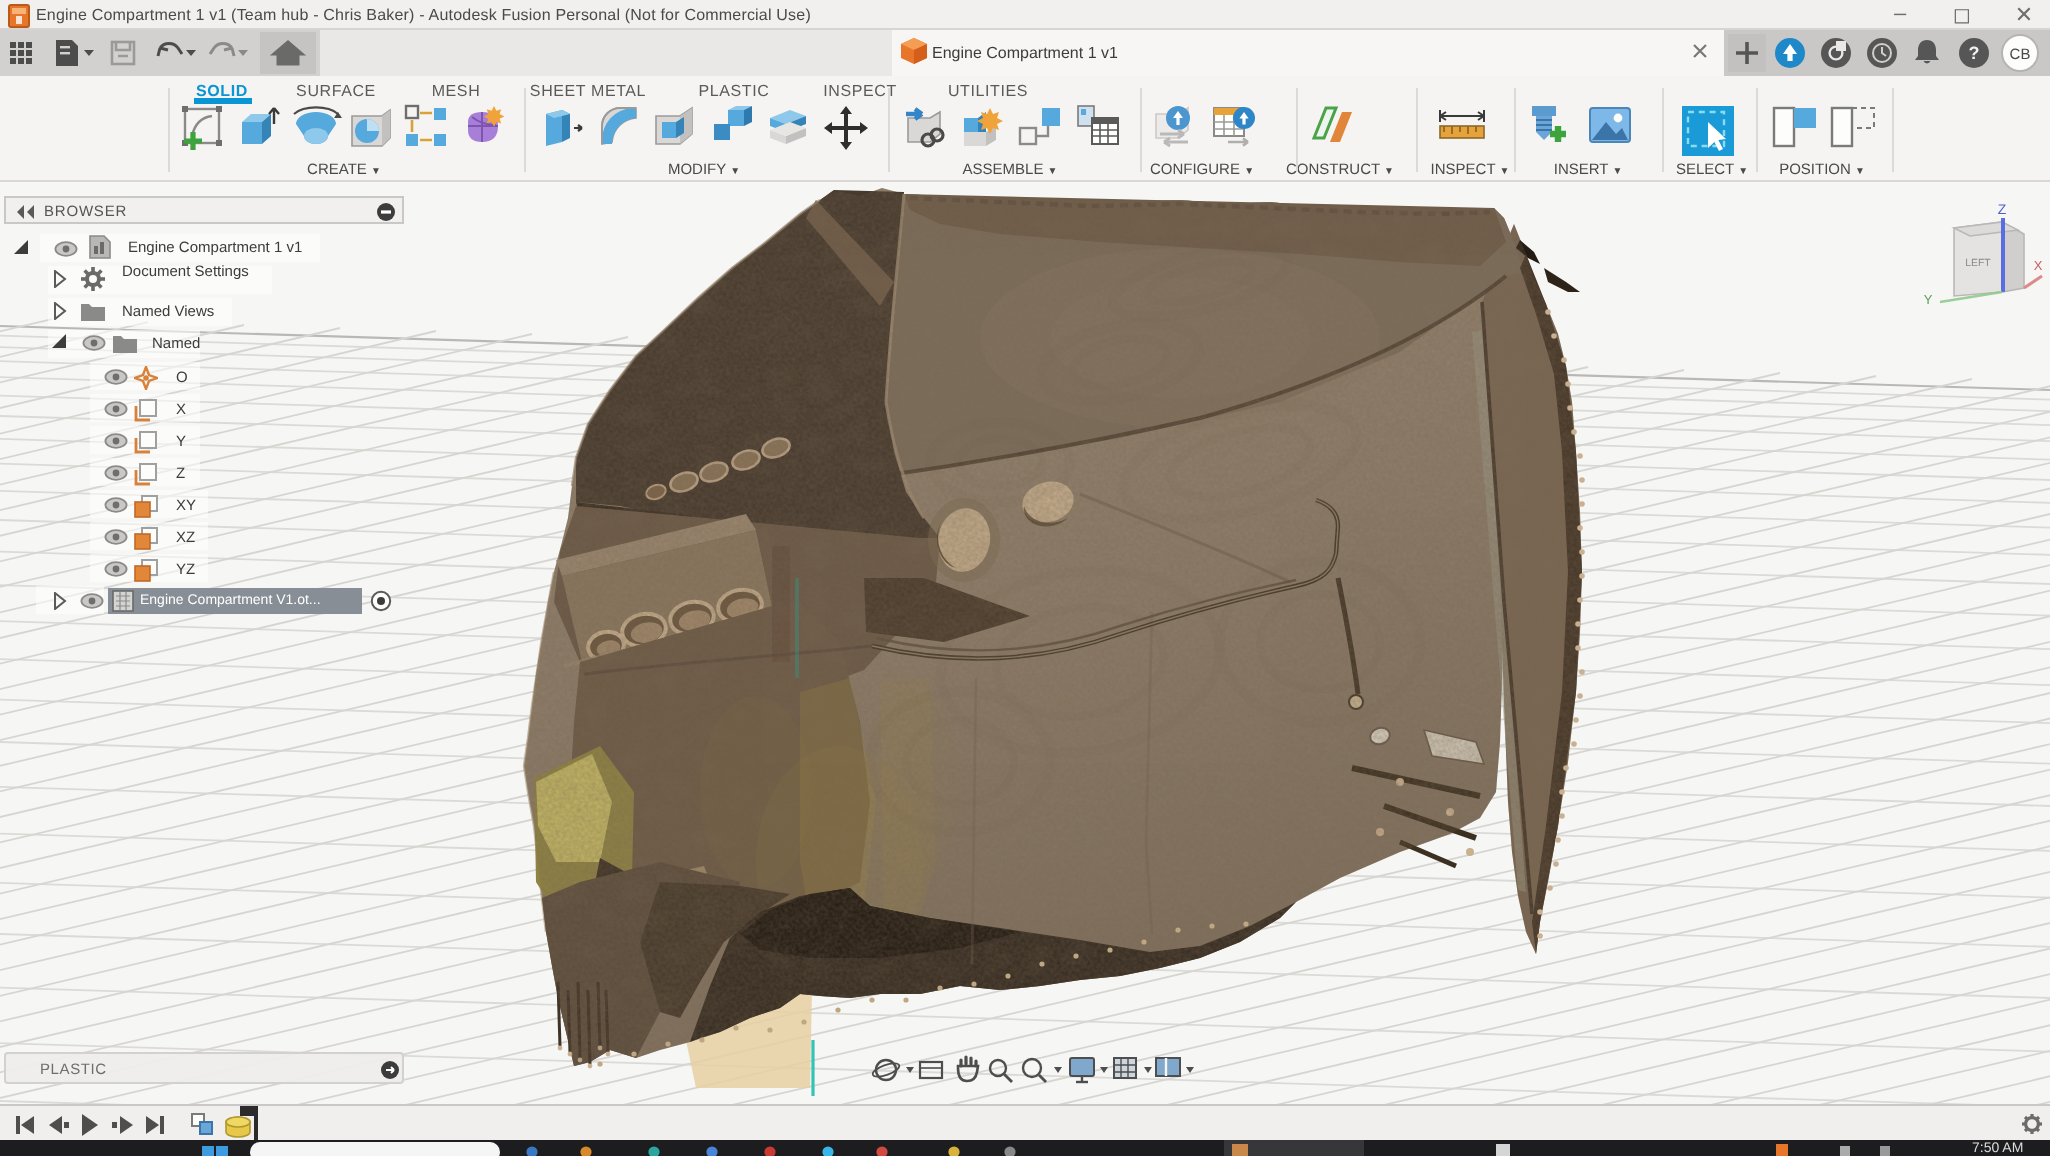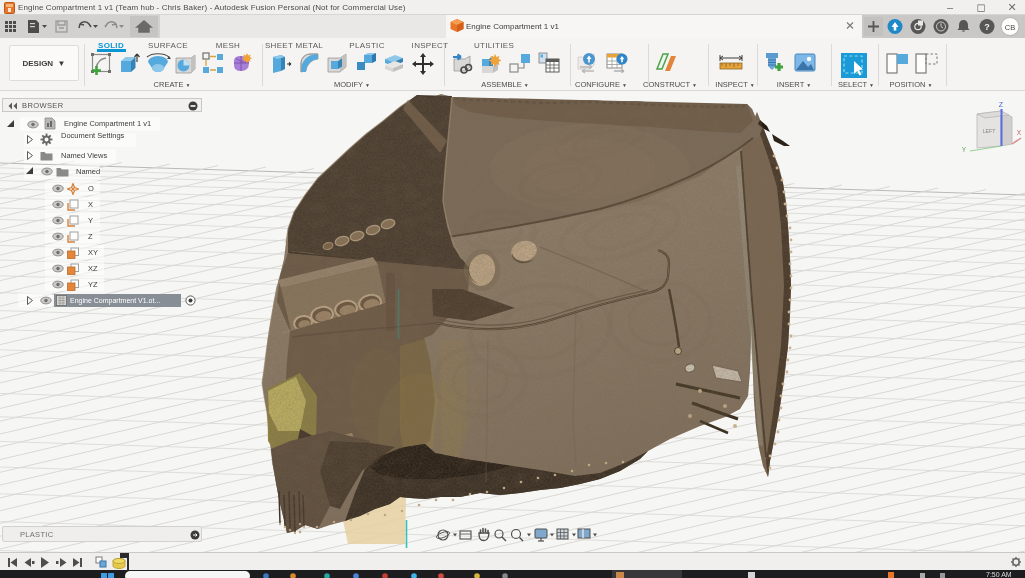--- a/index.html
+++ b/index.html
@@ -413,21 +413,20 @@
 
 <div class="ribbon">
 <div class="rtab act" style="left:111px;transform:translateX(-50%)">SOLID</div>
     <div class="rtab" style="left:168px;transform:translateX(-50%)">SURFACE</div>
     <div class="rtab" style="left:228px;transform:translateX(-50%)">MESH</div>
     <div class="rtab" style="left:294px;transform:translateX(-50%)">SHEET METAL</div>
     <div class="rtab" style="left:367px;transform:translateX(-50%)">PLASTIC</div>
     <div class="rtab" style="left:430px;transform:translateX(-50%)">INSPECT</div>
     <div class="rtab" style="left:494px;transform:translateX(-50%)">UTILITIES</div>
 <div class="sold"></div>
-<div class="designbtn">DESIGN &nbsp;▼</div>
 <svg class="abs" style="left:0;top:0" width="1025" height="53">
       <g transform="translate(0,-38)">
         <g transform="translate(91,53)">
 <rect x="1.5" y="1.5" width="17" height="17" fill="none" stroke="#8a8a88" stroke-width="1.2"></rect>
 <rect x="0" y="0" width="3" height="3" fill="#6e6e6c"></rect>
           <rect x="17" y="0" width="3" height="3" fill="#6e6e6c"></rect>
           <rect x="0" y="17" width="3" height="3" fill="#6e6e6c"></rect>
           <rect x="17" y="17" width="3" height="3" fill="#6e6e6c"></rect>
 <path d="M5,15 Q7,6 15,5" fill="none" stroke="#8a8a88" stroke-width="1.3"></path>
 <path d="M1,17.5 h9 M5.5,13 v9" stroke="#3da33d" stroke-width="2.6"></path>

